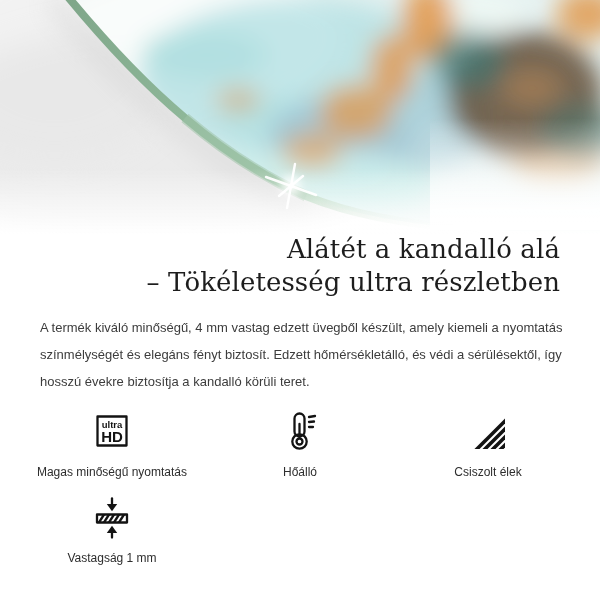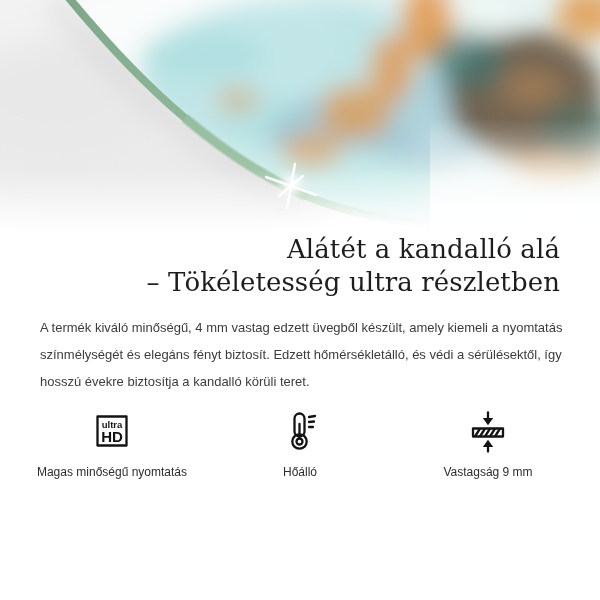--- a/index.html
+++ b/index.html
@@ -181,20 +181,39 @@
             <line class="icon-stroke" x1="31" y1="7" x2="37" y2="6" stroke-width="2"></line>
             <line class="icon-stroke" x1="31" y1="12" x2="36" y2="11.5" stroke-width="2"></line>
             <line class="icon-stroke" x1="31" y1="17" x2="35" y2="17" stroke-width="2"></line>
           </svg>
         </div>
         <div class="label">Hőálló</div>
       </div>
 
 
 
+      <div class="cell">
+        <div class="iconbox">
+          <svg width="44" height="44" viewBox="0 0 44 44">
+            <defs>
+              <clipPath id="triClip">
+                  <polygon points="4,39 39,4 39,39"></polygon>
+                </clipPath>
+            </defs>
+            <g clip-path="url(#triClip)" stroke="#131313" stroke-width="3.6">
+              <line x1="6" y1="44" x2="44" y2="6"></line>
+              <line x1="14" y1="44" x2="44" y2="14"></line>
+              <line x1="22" y1="44" x2="44" y2="22"></line>
+              <line x1="30" y1="44" x2="44" y2="30"></line>
+              <line x1="38" y1="44" x2="44" y2="38"></line>
+            </g>
+          </svg>
+        </div>
+        <div class="label">Csiszolt élek</div>
+      </div>
 
       <div class="cell">
         <div class="iconbox">
           <svg width="44" height="44" viewBox="0 0 44 44">
             <defs>
               <clipPath id="barClip">
                   <rect x="7" y="18.5" width="30" height="8"></rect>
                 </clipPath>
             </defs>
             <rect class="icon-stroke" x="7" y="18.5" width="30" height="8" stroke-width="2.4"></rect>
@@ -204,18 +223,18 @@
               <line x1="18" y1="28" x2="25" y2="17"></line>
               <line x1="23" y1="28" x2="30" y2="17"></line>
               <line x1="28" y1="28" x2="35" y2="17"></line>
             </g>
             <line class="icon-stroke" x1="22" y1="2.5" x2="22" y2="8.5" stroke-width="2.8"></line>
             <polygon class="icon-fill" points="16.8,8 27.2,8 22,15.2"></polygon>
             <line class="icon-stroke" x1="22" y1="41.5" x2="22" y2="35.5" stroke-width="2.8"></line>
             <polygon class="icon-fill" points="16.8,37 27.2,37 22,29.8"></polygon>
           </svg>
         </div>
-        <div class="label">Vastagság 9 mm</div>
+        <div class="label">Vastagság 1 mm</div>
       </div>
 
     </div>
   </div>
 </div>
 
 </body></html>

